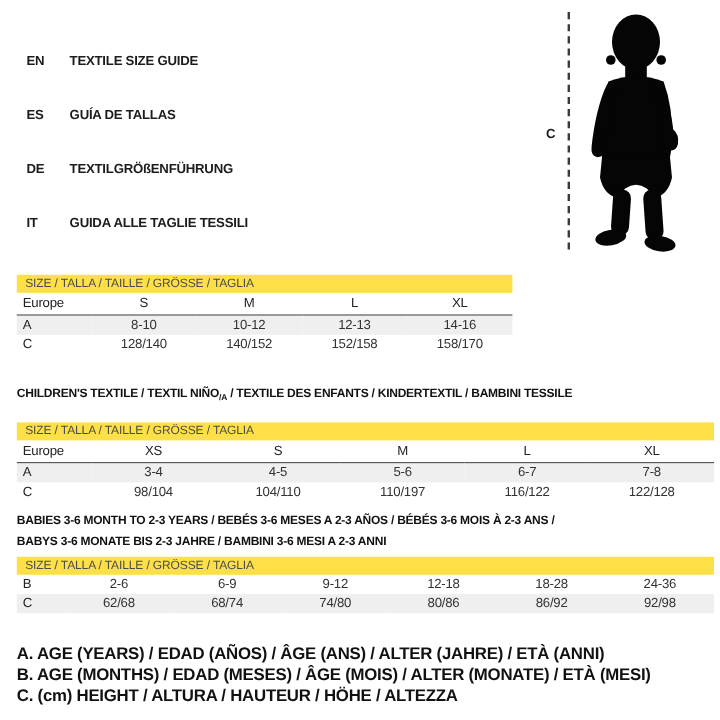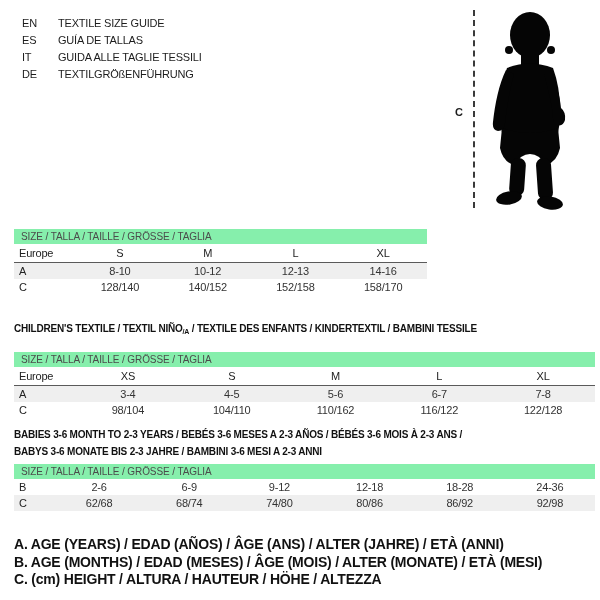--- a/index.html
+++ b/index.html
@@ -2,32 +2,32 @@
 <html><head>
 <meta charset="utf-8">
 <style>
   html,body{margin:0;padding:0;}
   body{
     width:600px;height:600px;position:relative;background:#ffffff;
     font-family:"Liberation Sans",sans-serif;color:#1c1c1c;overflow:hidden;
   }
   
   .lang-list{position:absolute;top:15px;left:22px;}
-  .lang-row{display:flex;line-height:17px;font-size:11px;font-weight:normal;letter-spacing:-0.2px;}
+  .lang-row{display:flex;line-height:17px;font-size:11px;font-weight:bold;letter-spacing:-0.2px;margin-top:28px;}
   .lang-code{width:36px;}
   
   .figure{position:absolute;left:455px;top:8px;width:132px;height:204px;}
   .measure-line{position:absolute;left:18px;top:2px;height:198px;border-left:2px dashed #3a3a3a;}
   .measure-label{position:absolute;left:0;top:98px;font-size:11px;font-weight:bold;}
   .silhouette{position:absolute;left:27px;top:0;}
   
   .tbl{position:absolute;left:14px;}
   .tbl-title{font-size:10px;font-weight:bold;line-height:12px;letter-spacing:-0.2px;color:#111;white-space:nowrap;}
   .sub{font-size:7px;vertical-align:-2px;}
-  .size-bar{height:15px;line-height:15px;background:#86efac;color:#4b4b4b;font-size:10px;padding-left:7px;letter-spacing:-0.1px;}
+  .size-bar{height:15px;line-height:15px;background:#fde047;color:#4b4b4b;font-size:10px;padding-left:7px;letter-spacing:-0.1px;}
   table{border-collapse:collapse;table-layout:fixed;width:100%;}
   td{font-size:11px;letter-spacing:-0.2px;text-align:center;color:#333;padding:0;}
   td.lbl{text-align:left;padding-left:5px;color:#222;}
   tr.cols td{height:18px;color:#222;margin-left:20px;}
   tr.cols{border-bottom:1px solid #5a5a5a;}
   tr.data td{height:16px;}
   tr.shaded{background:#efefef;}
   .t1{top:216px;width:413px;}
   .t1 .size-bar{margin-top:13px;}
   .t2{top:323px;width:581px;}
@@ -47,26 +47,26 @@
 <div class="lang-list">
   <div class="lang-row">
     <span class="lang-code">EN</span>
     <span class="lang-label">TEXTILE SIZE GUIDE</span>
   </div>
   <div class="lang-row">
     <span class="lang-code">ES</span>
     <span class="lang-label">GUÍA DE TALLAS</span>
   </div>
   <div class="lang-row">
+    <span class="lang-code">DE</span>
+    <span class="lang-label">TEXTILGRÖßENFÜHRUNG</span>
+  </div>
+  <div class="lang-row">
     <span class="lang-code">IT</span>
     <span class="lang-label">GUIDA ALLE TAGLIE TESSILI</span>
-  </div>
-  <div class="lang-row">
-    <span class="lang-code">DE</span>
-    <span class="lang-label">TEXTILGRÖßENFÜHRUNG</span>
   </div>
 </div>
 
 <div class="figure">
   <div class="measure-line"></div>
   <div class="measure-label">C</div>
   <svg class="silhouette" viewBox="0 0 92 202" width="92" height="202" xmlns="http://www.w3.org/2000/svg">
     <g fill="#050505">
       <ellipse cx="48" cy="27" rx="20" ry="23"></ellipse>
       <circle cx="27" cy="42" r="4"></circle>
@@ -146,21 +146,21 @@
       <td>3-4</td>
       <td>4-5</td>
       <td>5-6</td>
       <td>6-7</td>
       <td>7-8</td>
     </tr>
     <tr class="data">
       <td class="lbl">C</td>
       <td>98/104</td>
       <td>104/110</td>
-      <td>110/162</td>
+      <td>110/197</td>
       <td>116/122</td>
       <td>122/128</td>
     </tr>
   </tbody>
     </table>
 </div>
 
 <div class="tbl t3">
   <div class="tbl-title">BABIES 3-6 MONTH TO 2-3 YEARS / BEBÉS 3-6 MESES A 2-3 AÑOS / BÉBÉS 3-6 MOIS À 2-3 ANS /</div>
   <div class="tbl-title">BABYS 3-6 MONATE BIS 2-3 JAHRE / BAMBINI 3-6 MESI A 2-3 ANNI</div>

